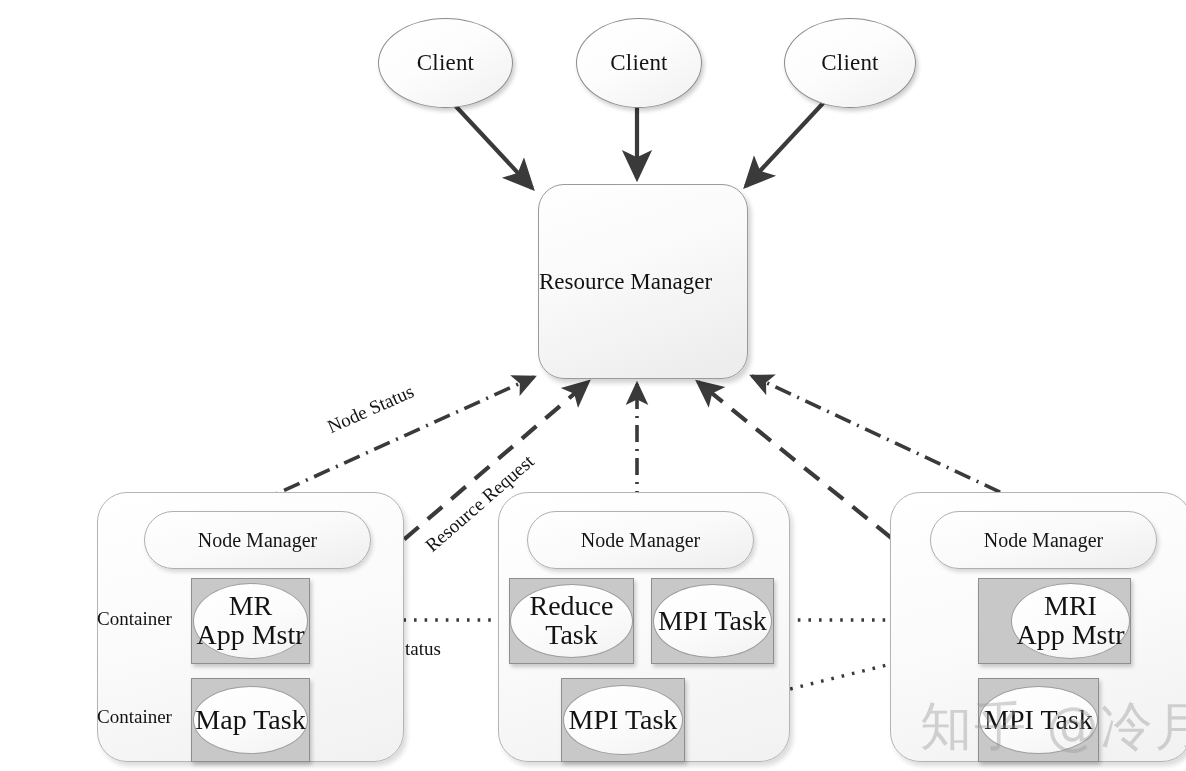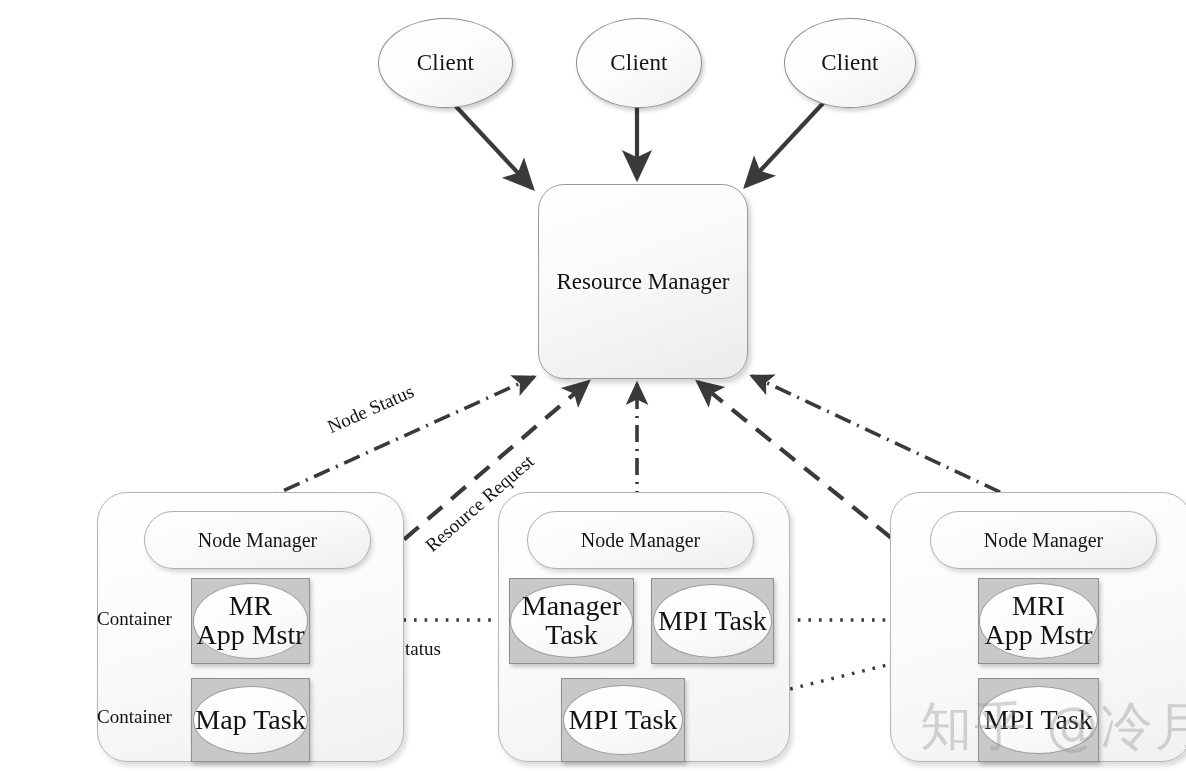--- a/index.html
+++ b/index.html
@@ -39,21 +39,20 @@
   .client .lbl { font-size: 23px; letter-spacing: .2px; }
 
   .rm-box {
     position: absolute;
     border: 1.3px solid #9a9a9a;
     border-radius: 26px;
     background: linear-gradient(160deg, #ffffff 0%, #fafafa 40%, #ebebeb 100%);
     box-shadow: 3px 4px 5px rgba(0,0,0,0.18);
     display: flex;
     align-items: center;
-    justify-content: center;
   }
   .rm-box .lbl { font-size: 23px; color: #121212; }
 
   .node-outer {
     position: absolute;
     border: 1.2px solid #b4b4b4;
     border-radius: 30px;
     background: linear-gradient(165deg, #ffffff 0%, #fbfbfb 45%, #f1f1f1 100%);
     box-shadow: 3px 4px 5px rgba(0,0,0,0.14);
   }
@@ -209,21 +208,21 @@
   </div>
 
   <div class="node-outer" style="left:458px; top:492px; width:290px; height:268px;"></div>
 
   <div class="nm-pill" style="left:487px; top:511px; width:225px; height:56px;">
     <span class="lbl">Node Manager</span>
   </div>
 
   <div class="ctr-box" style="left:469px; top:578px; width:123px; height:84px;">
     <div class="task-ellipse" style="width:125px; height:72px;">
-      <span class="ln">Manager Task</span>
+      <span class="ln">Reduce Task</span>
     </div>
   </div>
 
   <div class="ctr-box" style="left:611px; top:578px; width:121px; height:84px;">
     <div class="task-ellipse" style="width:117px; height:72px;">
       <span class="ln">MPI Task</span>
     </div>
   </div>
 
   <div class="ctr-box" style="left:521px; top:678px; width:122px; height:82px;">
@@ -231,21 +230,21 @@
       <span class="ln">MPI Task</span>
     </div>
   </div>
 
   <div class="node-outer" style="left:850px; top:492px; width:300px; height:268px;"></div>
 
   <div class="nm-pill" style="left:890px; top:511px; width:225px; height:56px;">
     <span class="lbl">Node Manager</span>
   </div>
 
-  <div class="ctr-box" style="left:938px; top:578px; width:119px; height:84px;">
+  <div class="ctr-box" style="left:938px; top:578px; width:119px; height:84px;padding-left:32px;">
     <div class="task-ellipse" style="width:117px; height:74px;">
       <span class="ln">MRI</span>
       <span class="ln">App Mstr</span>
     </div>
   </div>
 
   <div class="ctr-box" style="left:938px; top:678px; width:119px; height:82px;">
     <div class="task-ellipse" style="width:117px; height:66px;">
       <span class="ln">MPI Task</span>
     </div>

